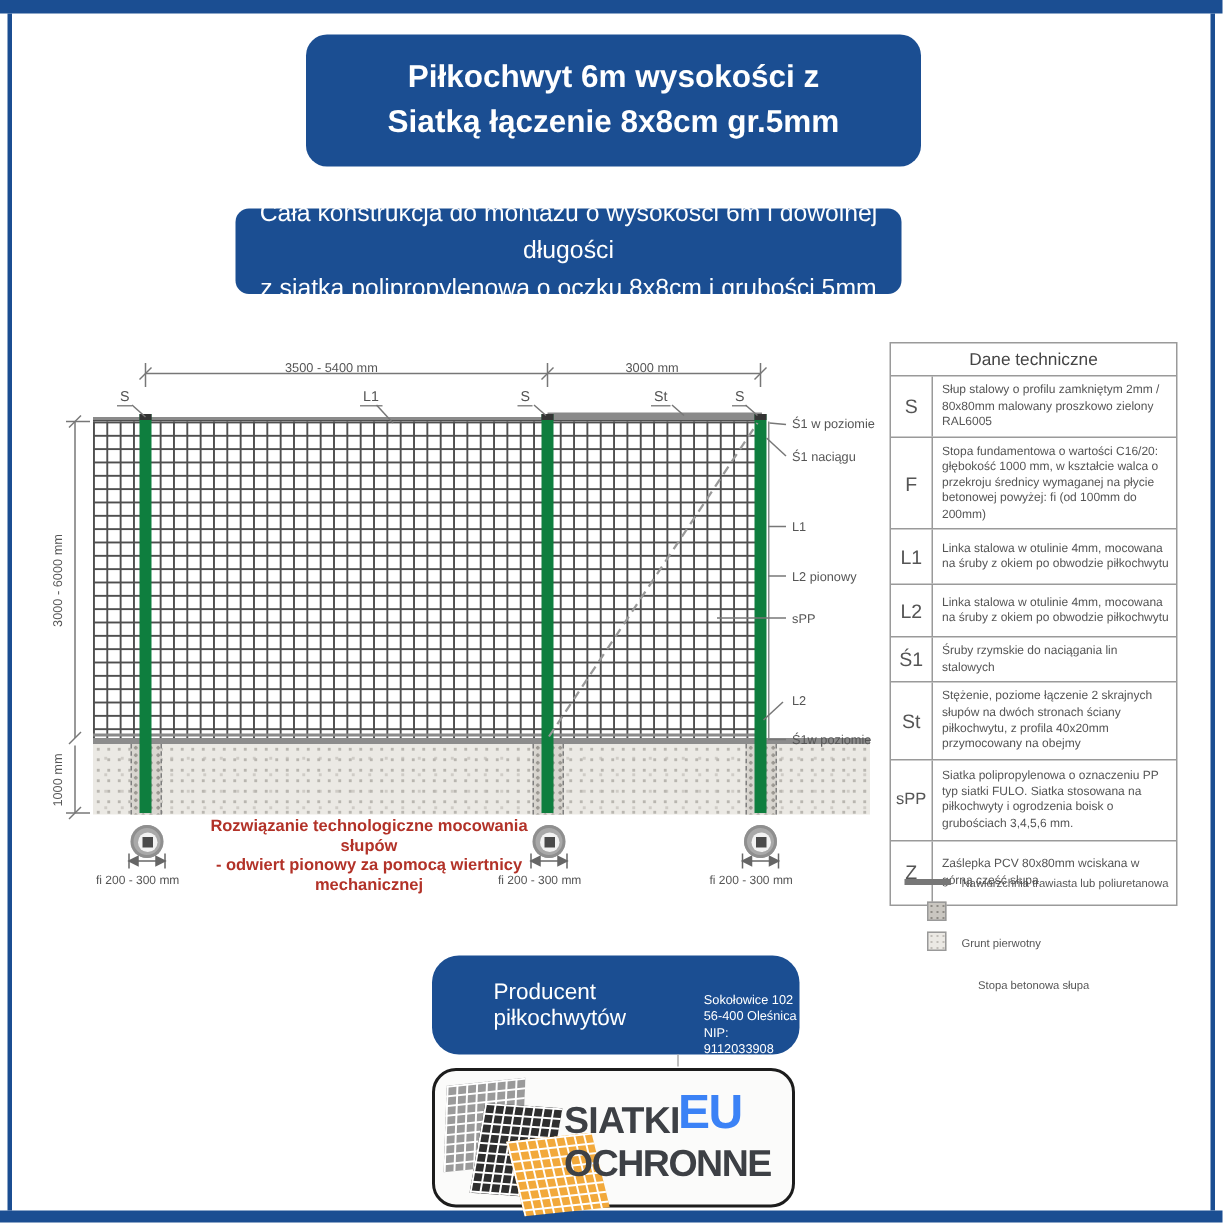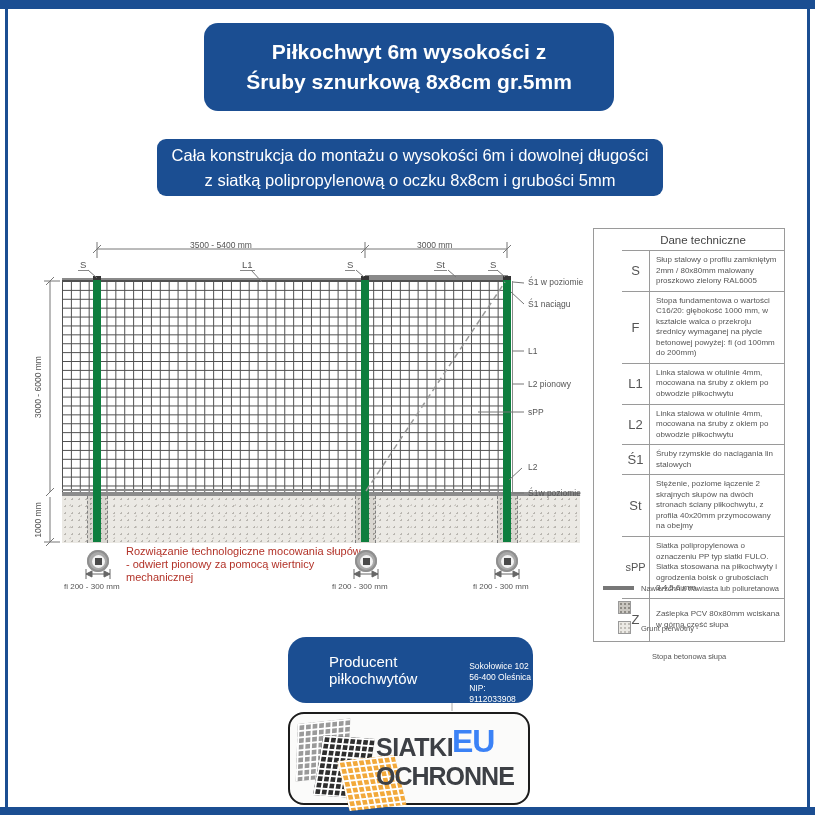--- a/index.html
+++ b/index.html
@@ -10,21 +10,21 @@
   
   .frame-top    { left:0; top:0; width:815px; height:9px;  background:#1b4e92; }
   .frame-bottom { left:0; top:807px; width:815px; height:8px; background:#1b4e92; }
   .frame-left   { left:5px; top:9px; width:3px; height:798px; background:#1b4e92; }
   .frame-right  { left:807px; top:9px; width:3px; height:798px; background:#1b4e92; }
 
   
   .banner1 { left:204px; top:23px; width:410px; height:88px; background:#1b4e92; border-radius:14px;
              color:#fff; font-weight:bold; font-size:21px; line-height:1.45; text-align:center;
              display:flex; flex-direction:column; justify-content:center; }
-  .banner2 { left:157px; top:139px; width:506px; height:57px; background:#1b4e92; border-radius:9px;
+  .banner2 { left:157px; top:139px; width:444px; height:57px; background:#1b4e92; border-radius:9px;
              color:#fff; font-size:16.5px; line-height:1.5; text-align:center;
              display:flex; flex-direction:column; justify-content:center; }
 
   
   .mesh { left:62px; top:280px; width:446px; height:213px;
           background-image:linear-gradient(to right,#4f4f4f 1px,transparent 1px),
                            linear-gradient(to bottom,#4f4f4f 1px,transparent 1px);
           background-size:8.9px 8.9px;
           border-right:1px solid #4f4f4f; border-bottom:1px solid #4f4f4f; border-top:1px solid #4f4f4f; }
   .topcable { left:62px; top:278px; width:446px; height:2px; background:#8a8a8a; }
@@ -40,30 +40,30 @@
               background-image:radial-gradient(#9b9892 1px,transparent 1px);
               background-size:5px 5px;
               border-left:1px dashed #7f7f7f; border-right:1px dashed #7f7f7f; }
   .post { top:276px; width:8px; height:266px; background:#0e7e3e; z-index:3; }
   .post::before { content:""; position:absolute; left:0; top:0; width:8px; height:4px; background:#333; }
 
   .dimlabel { font-size:8.5px; color:#555; white-space:nowrap; }
   .vlabel { font-size:8.5px; color:#555; white-space:nowrap; text-align:center; transform:rotate(-90deg); }
   .postlabel { font-size:9.5px; color:#555; border-bottom:1px solid #888; padding:0 2px; }
   .callout { font-size:8.5px; color:#555; white-space:nowrap; }
-  .rednote { left:126px; top:545px; width:240px; font-size:11px; line-height:13px; font-weight:400; color:#b23228; }
+  .rednote { left:126px; top:545px; width:240px; font-size:11px; line-height:13px; font-weight:700; color:#b23228;text-align:center; }
 
   .bore { width:22px; height:22px; border-radius:50%; background:#a9a9a9;
           box-shadow:inset 0 0 0 2px #8f8f8f; display:flex; align-items:center; justify-content:center; z-index:4; }
   .bore .inner { width:13px; height:13px; border-radius:50%; background:#f2f2f2; display:flex; align-items:center; justify-content:center; }
   .bore .sq { width:7px; height:7px; background:#4a4a4a; }
   .borelabel { font-size:8px; color:#555; white-space:nowrap; }
 
   
-  .table { left:593px; top:228px; width:192px; border:1px solid #9a9a9a; background:#fff;padding-left:28px; }
+  .table { left:593px; top:228px; width:192px; border:1px solid #9a9a9a; background:#fff; }
   .t-head { height:22px; border-bottom:1px solid #9a9a9a; display:flex; align-items:center; justify-content:center;
             font-size:11.5px; color:#444; }
   .t-row { display:grid; grid-template-columns:28px 1fr; border-bottom:1px solid #9a9a9a; }
   .t-row:last-child { border-bottom:none; }
   .t-key { border-right:1px solid #9a9a9a; display:flex; align-items:center; justify-content:center;
            font-size:13px; color:#555; }
   .t-key.small { font-size:11px; }
   .t-desc { font-size:8px; line-height:1.32; color:#555; padding:4px 3px 4px 6px; display:flex; align-items:center; }
 
   
@@ -96,21 +96,21 @@
 </head>
 <body>
 
 <div class="abs frame-top"></div>
 <div class="abs frame-bottom"></div>
 <div class="abs frame-left"></div>
 <div class="abs frame-right"></div>
 
 <div class="abs banner1">
   <div>Piłkochwyt 6m wysokości z</div>
-  <div>Śruby sznurkową 8x8cm gr.5mm</div>
+  <div>Siatką łączenie 8x8cm gr.5mm</div>
 </div>
 <div class="abs banner2">
   <div>Cała konstrukcja do montażu o wysokości 6m i dowolnej długości</div>
   <div>z siatką polipropylenową o oczku 8x8cm i grubości 5mm</div>
 </div>
 
 <div class="abs mesh"></div>
 <div class="abs topcable"></div>
 <div class="abs stbar"></div>
 <div class="abs l2line"></div>

